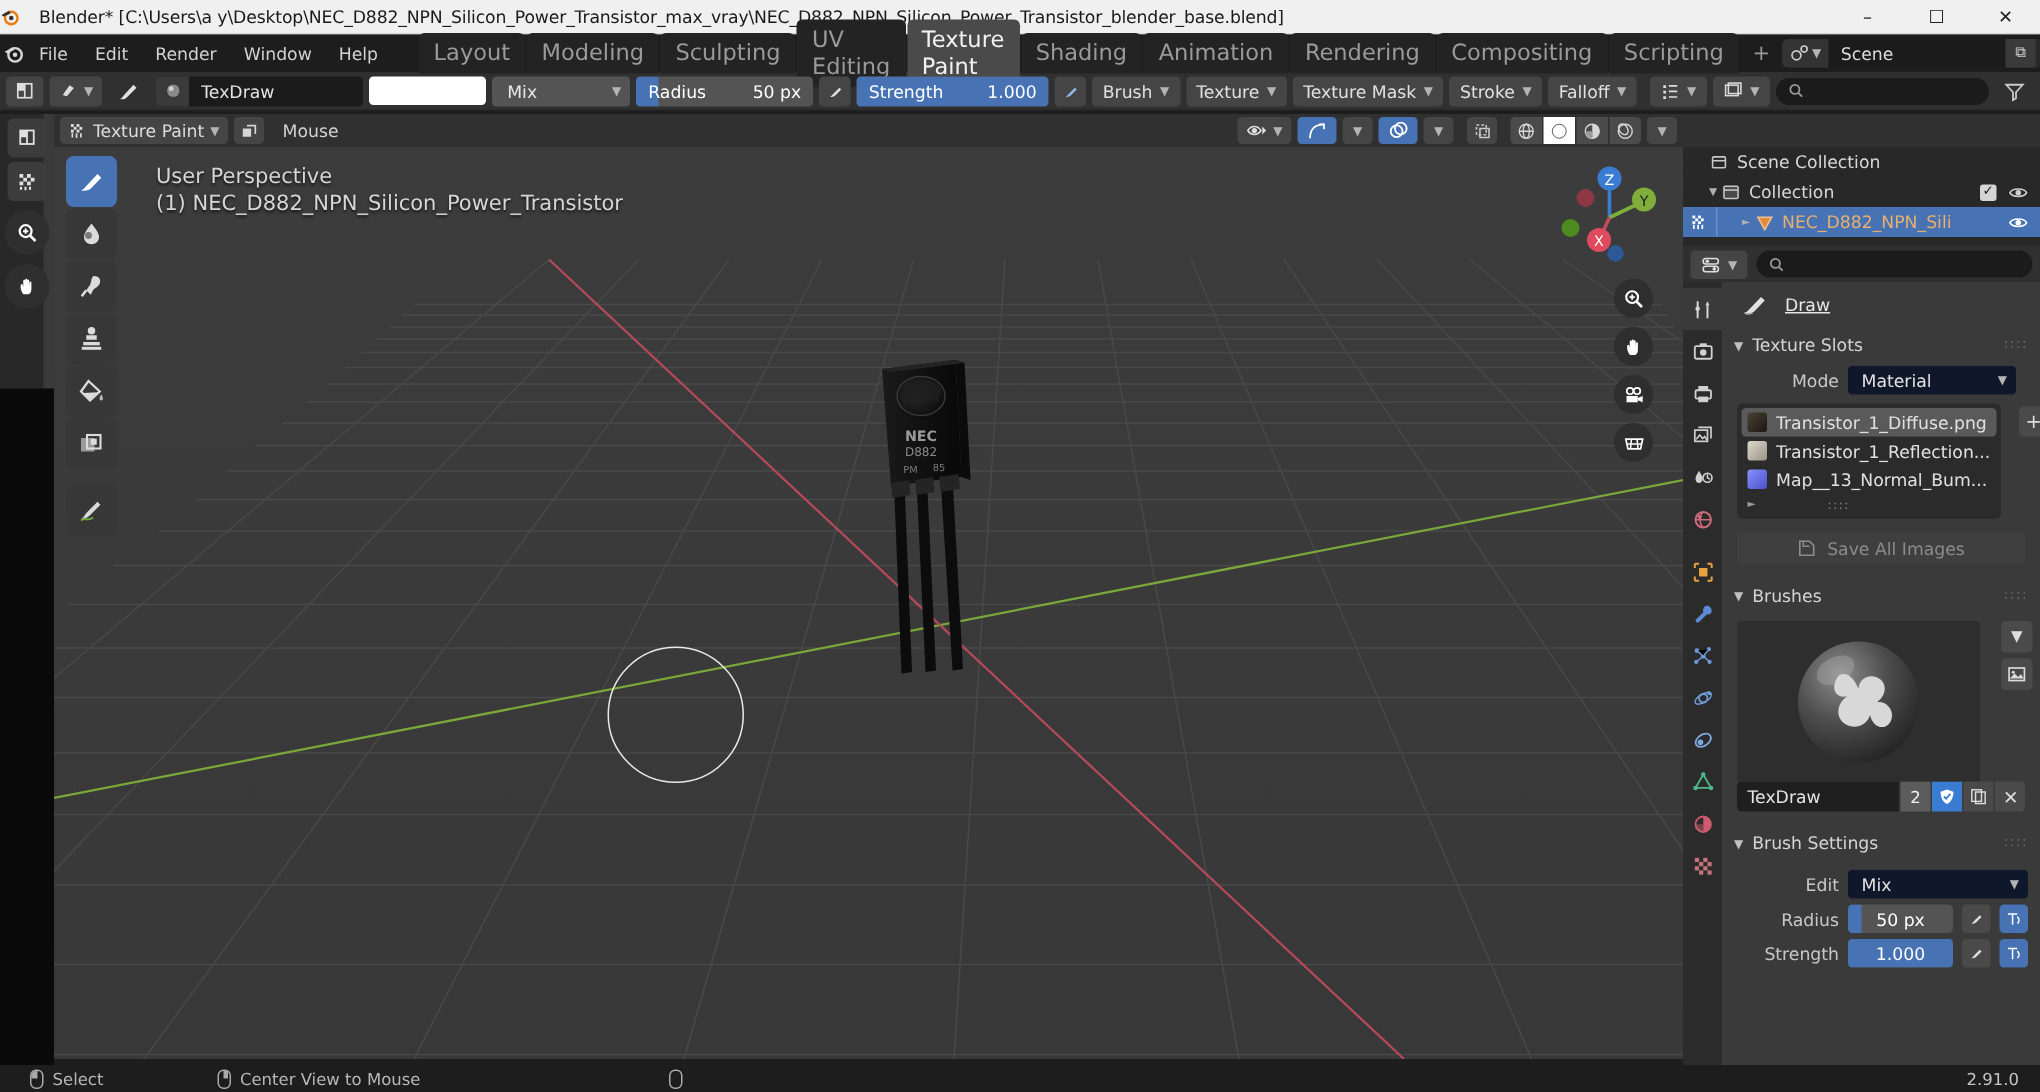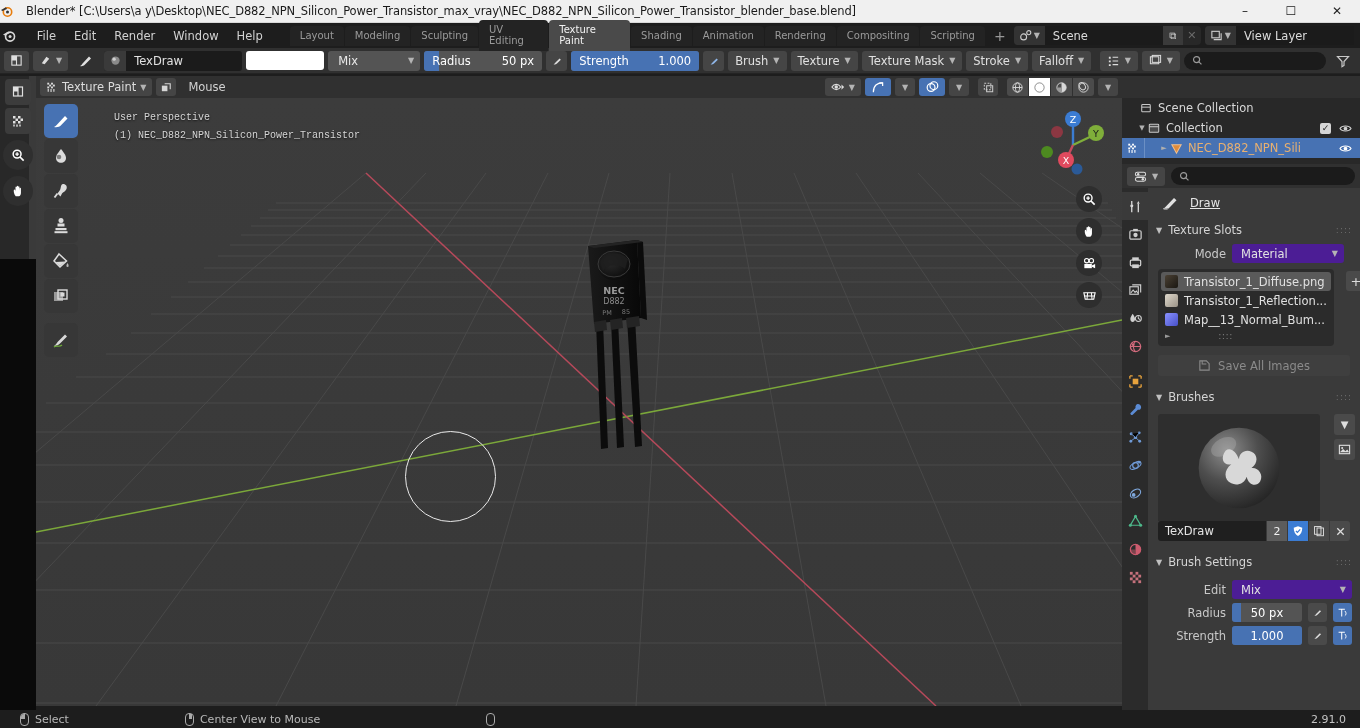--- a/index.html
+++ b/index.html
@@ -13,21 +13,21 @@
   #titlebar .ttext { flex:1; white-space:nowrap; overflow:hidden; letter-spacing:-0.1px; }
   #winbtns { display:flex; height:23px; }
   #winbtns div { width:46px; display:flex; align-items:center; justify-content:center;
     font-size:12px; color:#222; }
 
   
   #topbar { height:25px; background:#1d1d1d; display:flex; align-items:center; padding:0 2px; gap:0; }
   .blogo { width:26px; text-align:center; color:#d0d0d0; font-size:13px; }
   .menu { padding:3px 9px; color:#d2d2d2; font-size:11.5px; border-radius:3px; }
   .wtabs { display:flex; align-items:center; margin-left:18px; gap:1px; }
-  .wtab { padding:4px 10px 5px; color:#9a9a9a; font-size:10px; border-radius:4px 4px 0 0; background:#232323; }
+  .wtab { padding:4px 10px 5px; color:#9a9a9a; font-size:15px; border-radius:4px 4px 0 0; background:#232323; }
   .wtab.active { background:#4a4a4a; color:#f2f2f2; }
   .wplus { padding:0 8px; color:#999; font-size:14px; }
   .topspacer { flex:1; }
   .datablock { display:flex; align-items:center; background:#282828; border-radius:4px; height:19px; margin-right:4px; }
   .db-icon { display:flex; align-items:center; gap:2px; padding:0 5px; background:#333; height:19px;
     border-radius:4px 0 0 4px; color:#ccc; }
   .db-name { background:#1b1b1b; height:19px; display:flex; align-items:center; padding:0 8px;
     min-width:118px; color:#dcdcdc; font-size:11.5px; }
   .db-btn { width:20px; height:19px; display:flex; align-items:center; justify-content:center;
     background:#3a3a3a; color:#d0d0d0; font-size:10px; }
@@ -83,22 +83,22 @@
   .vh-plain { padding:0 8px; color:#d2d2d2; font-size:11.5px; }
   .vh-group { display:flex; align-items:center; gap:1px; }
   .vh-seg { height:18px; width:21px; background:#4b4b4b; display:flex; align-items:center;
     justify-content:center; }
   .vh-seg:first-child { border-radius:3px 0 0 3px; }
   .vh-seg:last-child { border-radius:0 3px 3px 0; }
   .vh-seg.on { background:#fff; }
   .vh-spacer { flex:1; }
 
   #grid { position:absolute; left:0; top:22px; width:1086px; height:608px; }
-  #vp-text { position:absolute; left:78px; top:33px; z-index:10; color:#d6d6d6; font-size:10px;
-    line-height:18px; text-shadow:0 1px 2px rgba(0,0,0,.7);font-family:Liberation Mono, monospace; }
+  #vp-text { position:absolute; left:68px; top:33px; z-index:10; color:#d6d6d6; font-size:14px;
+    line-height:18px; text-shadow:0 1px 2px rgba(0,0,0,.7); }
 
   
   #vtools { position:absolute; left:8px; top:28px; width:36px; z-index:15; }
   #vtools .vt { width:34px; height:34px; background:#373737; border-radius:5px; margin-bottom:1px;
     display:flex; align-items:center; justify-content:center; }
   #vtools .vt.active { background:#4772b3; }
   #vtools .gap { height:9px; }
 
   
   #gizmo { position:absolute; right:12px; top:30px; width:74px; height:74px; z-index:15; }
@@ -129,21 +129,21 @@
   #prop-tabs .pt.active { background:#3a3a3a; }
   #prop-main { flex:1; background:#3a3a3a; overflow:hidden; position:relative; }
 
   .brushhdr { height:30px; display:flex; align-items:center; gap:10px; padding:0 12px;text-decoration:underline; }
   .panel-hdr { height:24px; display:flex; align-items:center; gap:6px; padding:0 8px; background:#3a3a3a;
     color:#d4d4d4; font-size:11.5px; }
   .panel-hdr .tri { font-size:8px; color:#c0c0c0; }
   .grip { margin-left:auto; color:#6b6b6b; font-size:9px; letter-spacing:1px; }
   .row { display:flex; align-items:center; padding:2px 8px 2px 0; gap:6px; height:23px; }
   .row .lab { width:78px; text-align:right; color:#c8c8c8; font-size:11.5px; }
-  .ctl-dropdown { flex:1; height:19px; background:#4c1d95; border-radius:3px; display:flex;
+  .ctl-dropdown { flex:1; height:19px; background:#0f172a; border-radius:3px; display:flex;
     align-items:center; justify-content:space-between; padding:0 6px 0 9px; color:#e2e2e2; font-size:11.5px; }
   .ctl-slider { flex:1; height:19px; background:#545454; border-radius:3px; position:relative;
     display:flex; align-items:center; justify-content:center; overflow:hidden; }
   .ctl-slider .f { position:absolute; left:0; top:0; bottom:0; background:#4772b3; }
   .ctl-slider span { position:relative; color:#fff; font-size:11.5px; }
   .mini { width:19px; height:19px; background:#4a4a4a; border-radius:3px; display:flex;
     align-items:center; justify-content:center; }
   .mini.blue { background:#4772b3; }
 
   .slotbox { margin:4px 8px 0 10px; background:#2b2b2b; border-radius:4px; padding:3px; }
@@ -1047,21 +1047,21 @@
       </div>
     </div>
   </div>
 </div>
 
 <div id="statusbar">
   <div class="si" style="margin-left:20px">
     <span class="mouseico l"></span>
     <span>Select</span>
   </div>
-  <div class="si" style="margin-left:116px">
+  <div class="si" style="margin-left:76px">
     <span class="mouseico m"></span>
     <span>Center View to Mouse</span>
   </div>
   <div class="si" style="margin-left:166px">
     <span class="mouseico"></span>
     <span></span>
   </div>
   <div class="ver">2.91.0</div>
 </div>
 

